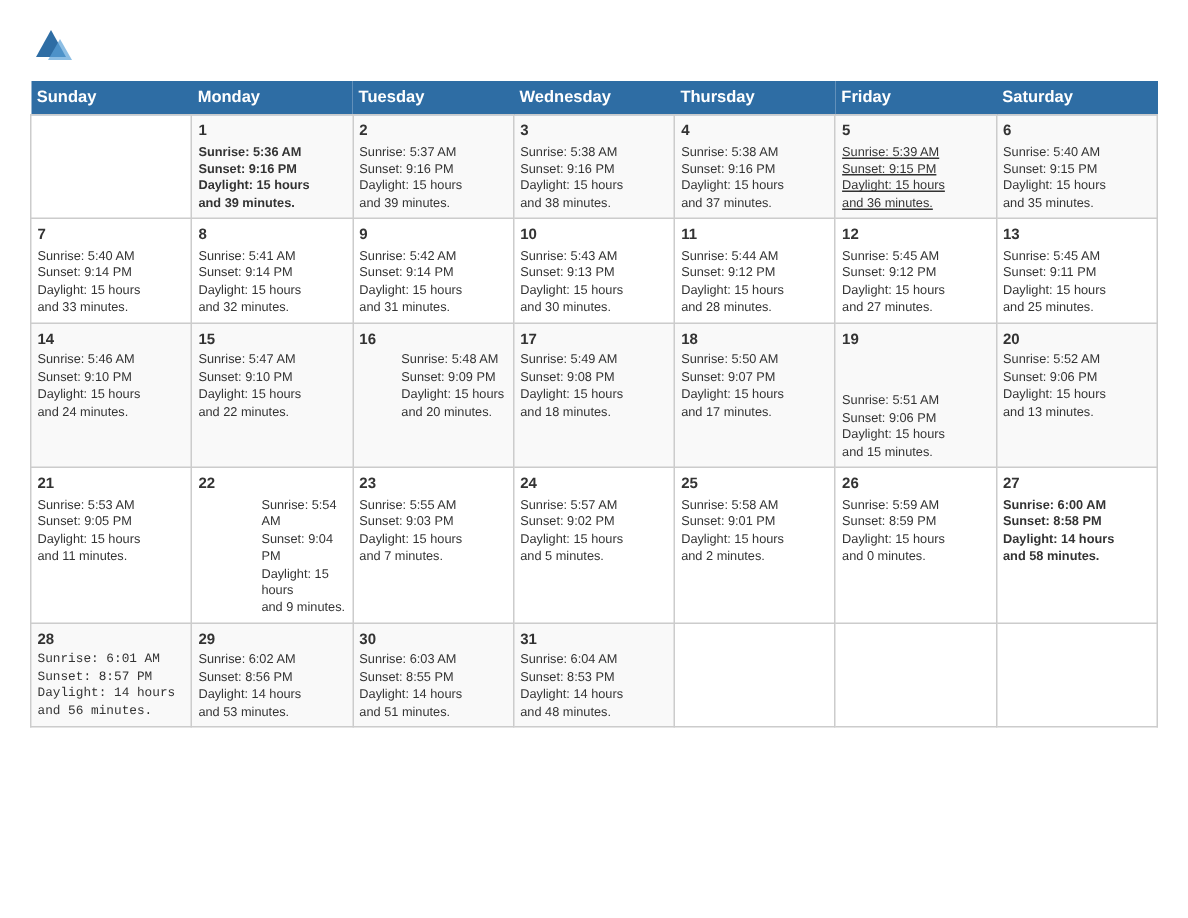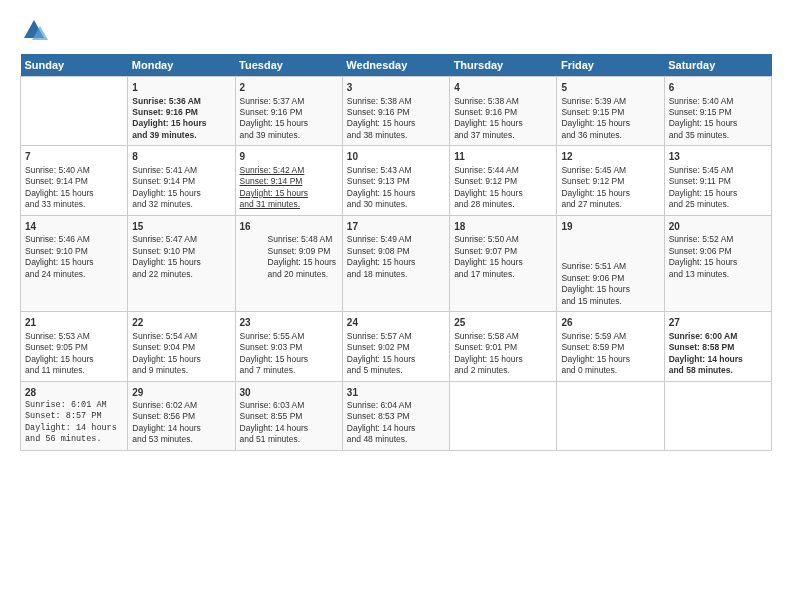--- a/index.html
+++ b/index.html
@@ -154,21 +154,21 @@
           </td>
           <td>
             <span class="day-num">4</span>
             <div class="day-info" style="white-space: pre-line;">Sunrise: 5:38 AM
 Sunset: 9:16 PM
 Daylight: 15 hours
 and 37 minutes.</div>
           </td>
           <td>
             <span class="day-num">5</span>
-            <div class="day-info" style="white-space: pre-line;">Sunrise: 5:39 AM
+            <div class="day-info" style="white-space: pre-line; text-decoration: underline;">Sunrise: 5:39 AM
 Sunset: 9:15 PM
 Daylight: 15 hours
 and 36 minutes.</div>
           </td>
           <td>
             <span class="day-num">6</span>
             <div class="day-info" style="white-space: pre-line;">Sunrise: 5:40 AM
 Sunset: 9:15 PM
 Daylight: 15 hours
 and 35 minutes.</div>
@@ -184,21 +184,21 @@
           </td>
           <td>
             <span class="day-num">8</span>
             <div class="day-info" style="white-space: pre-line;">Sunrise: 5:41 AM
 Sunset: 9:14 PM
 Daylight: 15 hours
 and 32 minutes.</div>
           </td>
           <td>
             <span class="day-num">9</span>
-            <div class="day-info" style="white-space: pre-line; text-decoration: underline;">Sunrise: 5:42 AM
+            <div class="day-info" style="white-space: pre-line;">Sunrise: 5:42 AM
 Sunset: 9:14 PM
 Daylight: 15 hours
 and 31 minutes.</div>
           </td>
           <td>
             <span class="day-num">10</span>
             <div class="day-info" style="white-space: pre-line;">Sunrise: 5:43 AM
 Sunset: 9:13 PM
 Daylight: 15 hours
 and 30 minutes.</div>
@@ -279,21 +279,21 @@
         <tr>
           <td>
             <span class="day-num">21</span>
             <div class="day-info" style="white-space: pre-line;">Sunrise: 5:53 AM
 Sunset: 9:05 PM
 Daylight: 15 hours
 and 11 minutes.</div>
           </td>
           <td>
             <span class="day-num">22</span>
-            <div class="day-info" style="white-space: pre-line;">Sunrise: 5:54 AM
+            <div class="day-info" style="white-space: pre-line; margin-left: 42px;">Sunrise: 5:54 AM
 Sunset: 9:04 PM
 Daylight: 15 hours
 and 9 minutes.</div>
           </td>
           <td>
             <span class="day-num">23</span>
             <div class="day-info" style="white-space: pre-line;">Sunrise: 5:55 AM
 Sunset: 9:03 PM
 Daylight: 15 hours
 and 7 minutes.</div>

